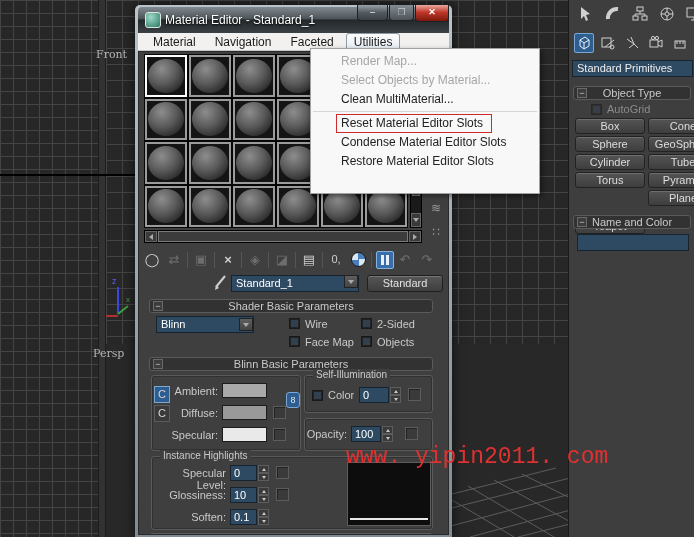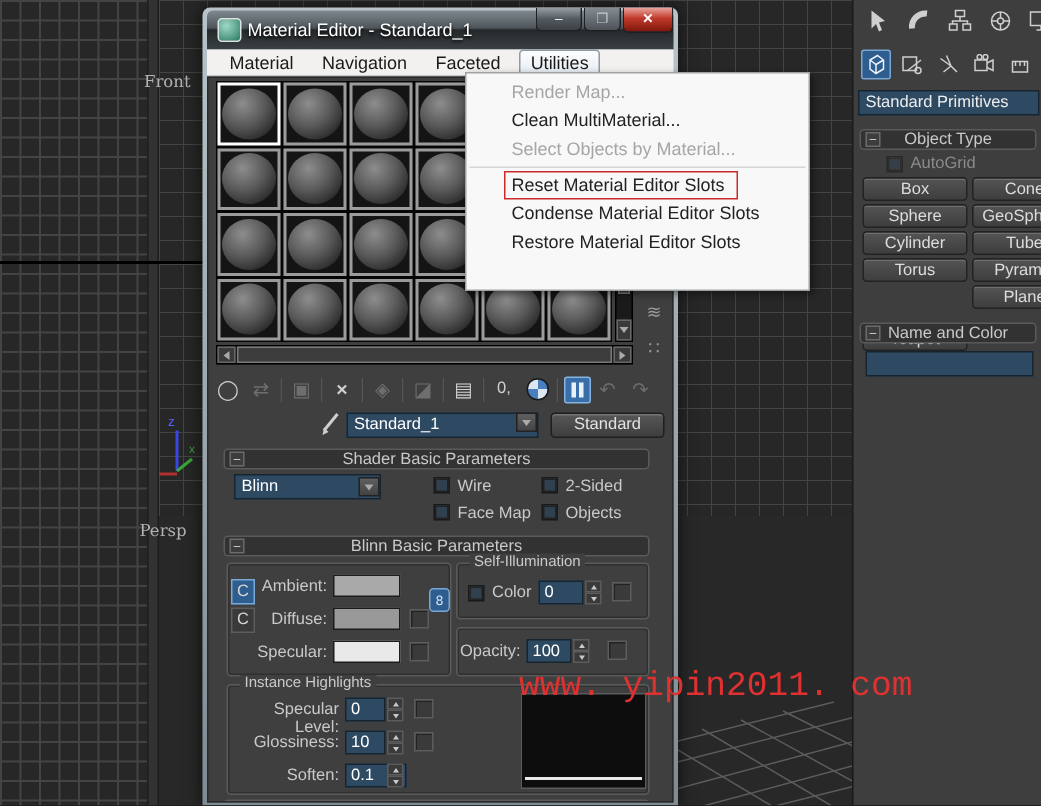--- a/index.html
+++ b/index.html
@@ -486,42 +486,42 @@
         <div class="spin" style="left:106px;top:30px;">
             <b class="up">
               <i></i>
             </b>
             <b class="dn">
               <i></i>
             </b>
           </div>
         <div class="map-btn" style="left:124px;top:31px;"></div>
         <div class="lbl r" style="left:0px;top:54px;width:74px;">Soften:</div>
-        <div class="val-field" style="left:78px;top:52px;width:41px;height:16px;">0.1</div>
+        <div class="val-field" style="left:78px;top:52px;width:27px;height:16px;">0.1</div>
         <div class="spin" style="left:106px;top:52px;">
             <b class="up">
               <i></i>
             </b>
             <b class="dn">
               <i></i>
             </b>
           </div>
         <div id="graph">
             <i></i>
           </div>
       </div>
 
       <div class="r-head" style="top:481px;"></div>
     </div>
   </div>
 
   <div id="popup">
     <div class="p-item disabled">Render Map...</div>
+    <div class="p-item disabled">Select Objects by Material...</div>
     <div class="p-item">Clean MultiMaterial...</div>
-    <div class="p-item disabled">Select Objects by Material...</div>
     <div class="p-sep"></div>
     <div class="p-item">
       <span>Reset Material Editor Slots</span>
       <div class="red-box"></div>
     </div>
     <div class="p-item">Condense Material Editor Slots</div>
     <div class="p-item">Restore Material Editor Slots</div>
   </div>
 
   <div id="watermark" style="color: rgb(224, 49, 49);">www. yipin2011. com</div>

